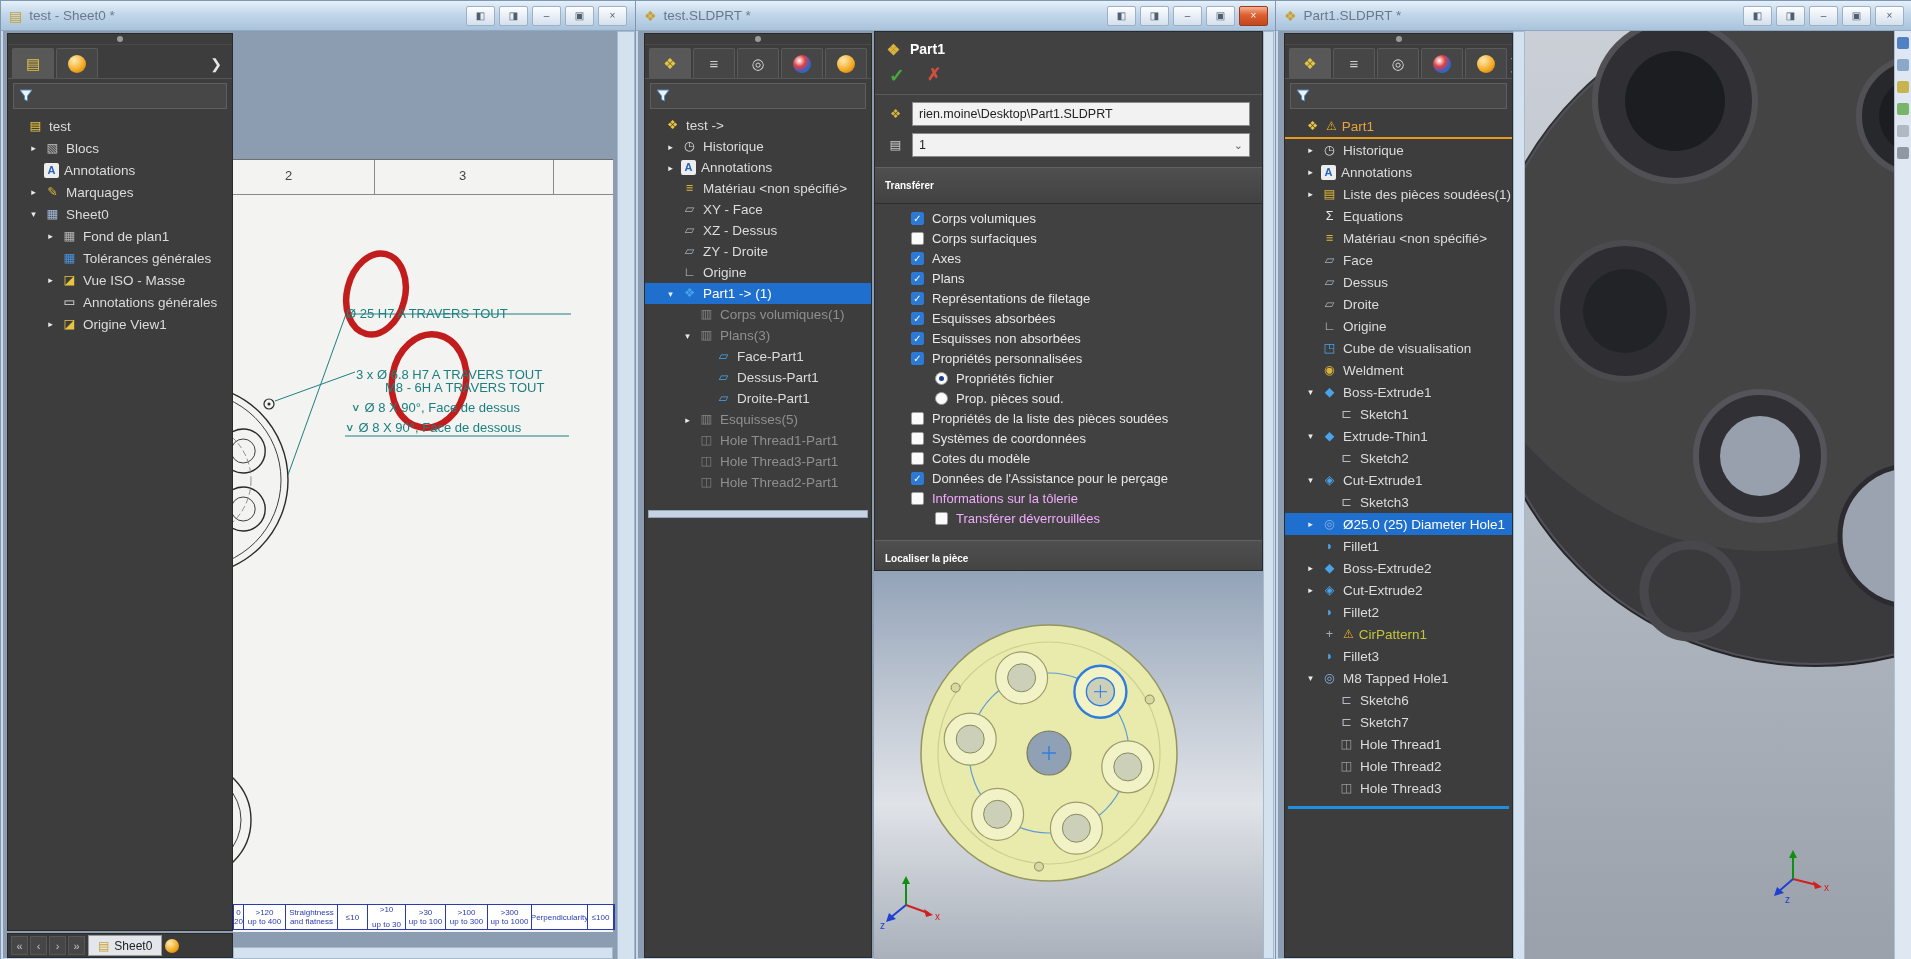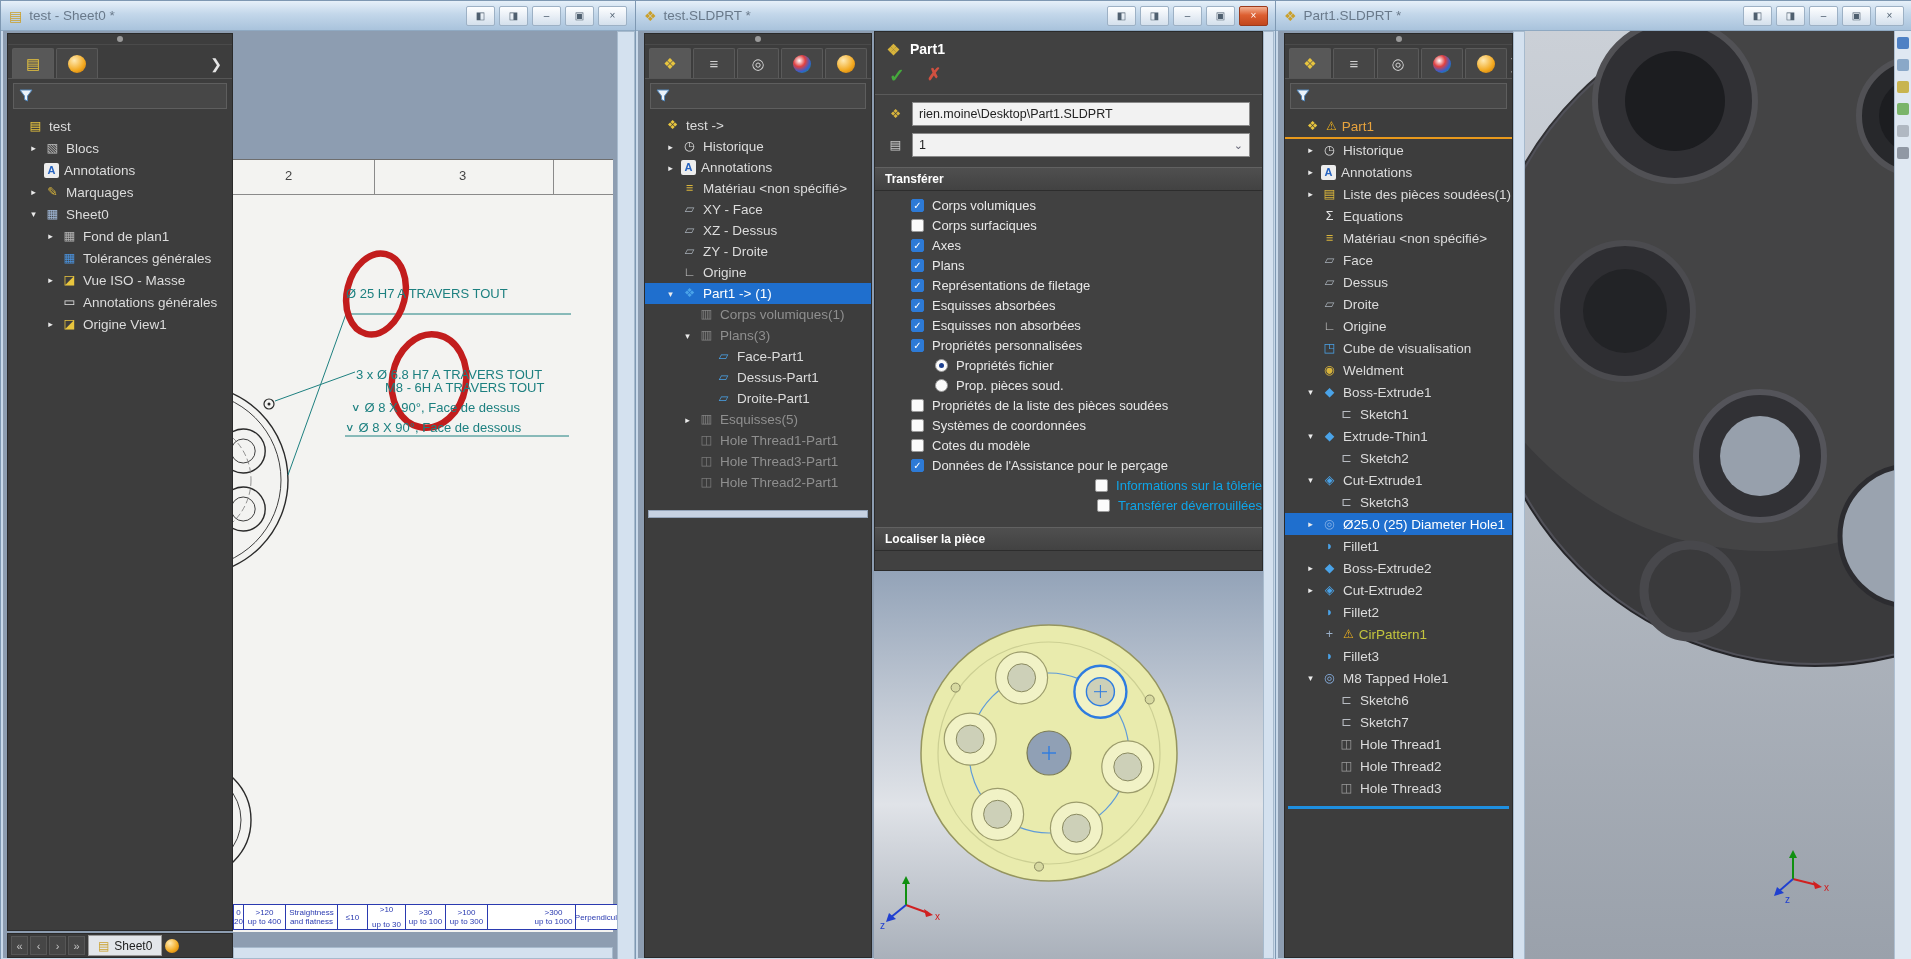--- a/index.html
+++ b/index.html
@@ -40,25 +40,25 @@
   .hstrip{position:absolute;left:3px;right:3px;height:8px;background:#c7d2e2;border:1px solid #93a3b8;box-sizing:border-box;}
   
   .pm{position:absolute;background:#414141;color:#e8e8e8;border:1px solid #2a2a2a;box-sizing:border-box;overflow:hidden;}
   .pm-header{display:flex;align-items:center;gap:8px;padding:9px 10px 2px;font-size:14px;font-weight:bold;color:#fff;}
   .pm-actions{display:flex;gap:22px;padding:5px 14px 7px;border-bottom:1px solid #5a5a5a;}
   .ok{color:#45a93c;font-size:19px;font-weight:bold;}
   .cancel{color:#d05040;font-size:17px;font-weight:bold;}
   .pm-row{display:flex;align-items:center;gap:8px;padding:7px 12px 0;}
   .pm-input{flex:1;height:22px;background:#f2f2f2;border:1px solid #8a8a8a;color:#222;font-size:12.5px;padding:0 6px;display:flex;align-items:center;overflow:hidden;white-space:nowrap;}
   .pm-input .chev{margin-left:auto;color:#667;font-size:11px;}
-  .pm-sec{margin-top:10px;padding:4px 10px;font-weight:bold;font-size:12px;color:#fff;background:linear-gradient(#4f4f4f,#424242);border-top:1px solid #616161;border-bottom:1px solid #2d2d2d;}
+  .pm-sec{margin-top:10px;padding:12px 10px;font-weight:bold;font-size:10px;color:#fff;background:linear-gradient(#4f4f4f,#424242);border-top:1px solid #616161;border-bottom:1px solid #2d2d2d;}
   .opts{padding:4px 0 2px;}
   .opt{display:flex;align-items:center;gap:8px;height:20px;padding-left:36px;font-size:13px;}
   .opt.ind{padding-left:60px;}
-  .opt.dis{color:#0ea5e9;justify-content:flex-end;}
+  .opt.dis{color:#f0abfc;}
   .cb{width:13px;height:13px;flex:none;border:1px solid #9a9a9a;background:#fbfbfb;border-radius:2px;font-size:10px;line-height:12px;text-align:center;color:#fff;box-sizing:border-box;}
   .cb.on{background:var(--check-blue);border-color:var(--check-blue);}
   .radio{width:13px;height:13px;flex:none;border-radius:50%;background:#fbfbfb;border:1px solid #9a9a9a;box-sizing:border-box;}
   .radio.on::after{content:"";display:block;width:5px;height:5px;margin:3px;border-radius:50%;background:#1c3f8f;}
   
   .lw-draw{position:absolute;background:#8d9db1;overflow:hidden;}
   .lw-sheet{position:absolute;left:0;top:128px;width:380px;height:772px;background:#f3f3f1;border-top:1px solid #6e6e6e;}
   .zone-label{position:absolute;top:8px;font-size:13px;color:#444;}
   .zone-tick{position:absolute;top:0;width:1px;height:34px;background:#8a8a8a;}
   .zone-border{position:absolute;top:34px;left:0;right:0;height:1px;background:#8a8a8a;}
@@ -219,21 +219,21 @@
             <line x1="122" y1="212" x2="42" y2="241"></line>
             <line x1="112" y1="276" x2="336" y2="276"></line>
           </g>
 
           <g fill="none" stroke-width="6.5" stroke-linecap="round" class="redmark">
             <ellipse cx="143" cy="134" rx="29" ry="41" transform="rotate(14 143 134)"></ellipse>
             <ellipse cx="196" cy="221" rx="37" ry="47" transform="rotate(10 196 221)"></ellipse>
           </g>
         </svg>
 
-        <div class="ann" style="left:113px;top:126px;">Ø 25 H7 A TRAVERS TOUT</div>
+        <div class="ann" style="left:113px;top:146px;">Ø 25 H7 A TRAVERS TOUT</div>
         <div class="ann" style="left:123px;top:207px;">3 x Ø 6.8 H7 A TRAVERS TOUT</div>
         <div class="ann" style="left:152px;top:220px;">M8 - 6H A TRAVERS TOUT</div>
         <div class="ann" style="left:118px;top:240px;"><span class="csym">∨</span><span>Ø 8 X 90°, Face de dessus</span></div>
         <div class="ann" style="left:112px;top:260px;"><span class="csym">∨</span><span>Ø 8 X 90°, Face de dessous</span></div>
 
         <div class="toltable">
             <div class="tolcell" style="width: 10px;">
               <div>0</div>
               <div>20</div>
             </div>
@@ -254,21 +254,21 @@
               <div>up to 30</div>
             </div>
             <div class="tolcell" style="width: 40px;">
               <div>&gt;30</div>
               <div>up to 100</div>
             </div>
             <div class="tolcell" style="width: 42px;">
               <div>&gt;100</div>
               <div>up to 300</div>
             </div>
-            <div class="tolcell" style="width: 44px; margin-left: 44px;">
+            <div class="tolcell" style="width: 44px;">
               <div>&gt;300</div>
               <div>up to 1000</div>
             </div>
             <div class="tolcell" style="width: 56px;">
               <div>Perpendicularity</div>
               <div></div>
             </div>
             <div class="tolcell" style="width: 26px;">
               <div>≤100</div>
               <div></div>

